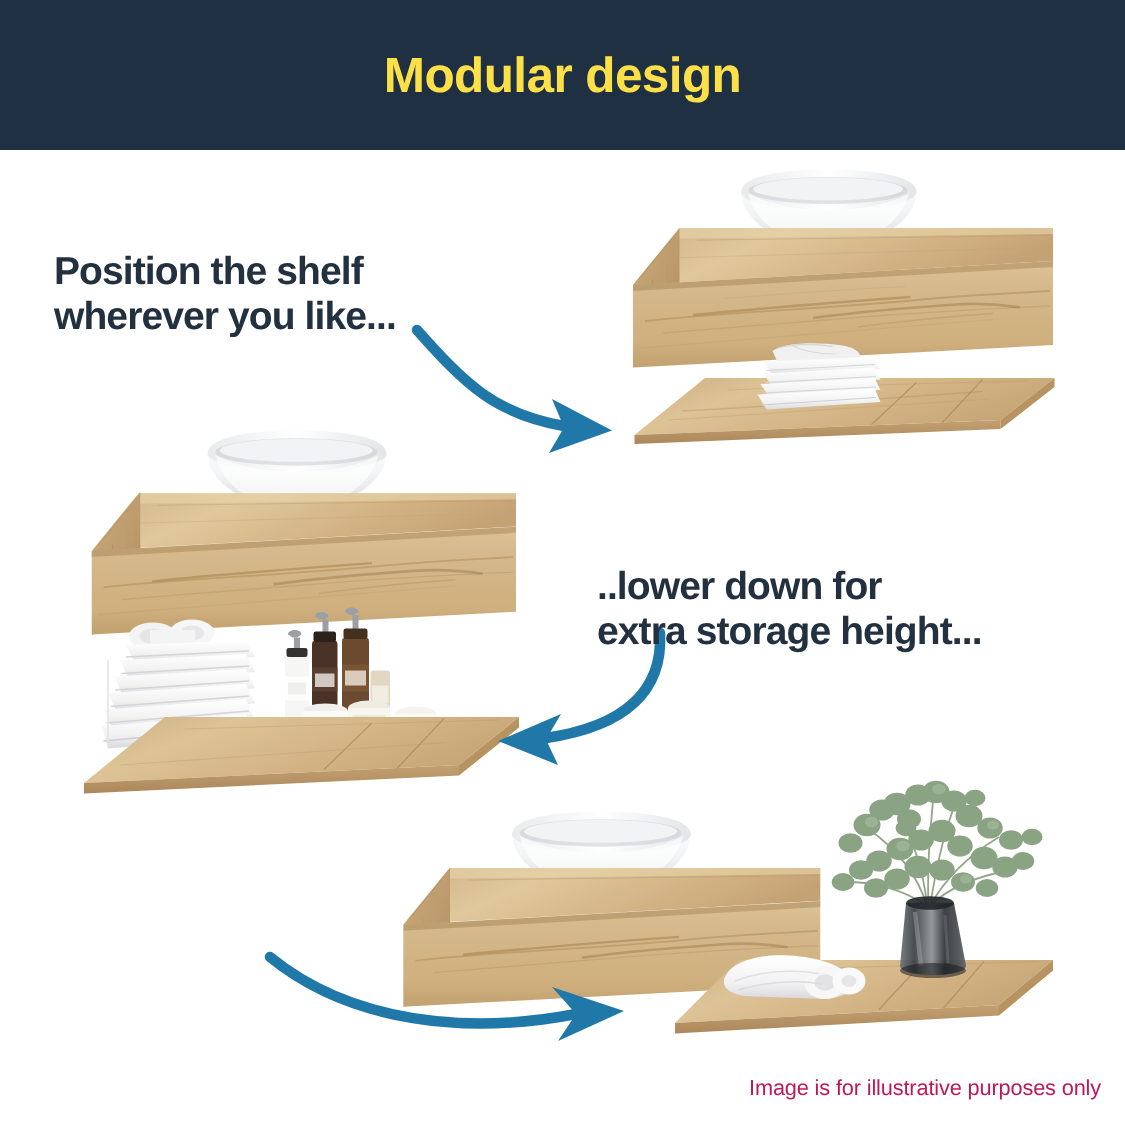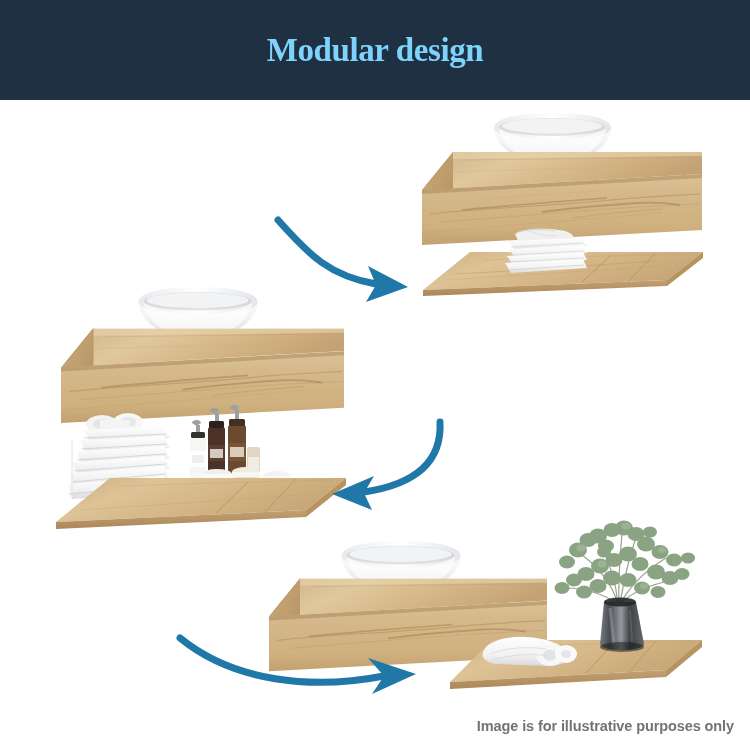--- a/index.html
+++ b/index.html
@@ -27,25 +27,25 @@
     position: absolute;
     left: 0; top: 0;
     width: 750px;
     height: 100px;
     background: #1f3042;
     display: flex;
     align-items: center;
     justify-content: center;
   }
   .header-title {
-    color: #7dd3fc;
+    color: #fde047;
     font-size: 33px;
     font-weight: bold;
     letter-spacing: -0.4px;
-    font-family: Liberation Serif, serif;
+    font-family: Liberation Sans, sans-serif;
   }
 
   
   .callout {
     position: absolute;
     color: #22303f;
     font-weight: bold;
     font-size: 26px;
     line-height: 1.14;
     letter-spacing: -0.6px;
@@ -53,23 +53,23 @@
     font-family: "Liberation Sans", sans-serif;
   }
   .callout-1 { left: 36px;  top: 166px; }
   .callout-2 { left: 398px; top: 376px; }
   .callout-3 { left: 58px;  top: 586px; }
 
   .footer-note {
     position: absolute;
     right: 16px;
     bottom: 16px;
-    color: #737373;
+    color: #be185d;
     font-size: 14.5px;
-    font-weight: bold;
+    font-weight: normal;
     letter-spacing: -0.1px;
     font-family: "Liberation Sans", sans-serif;
   }
 
   
   .arrow-svg { position: absolute; overflow: visible; }
 
   
   .scene { position: absolute; }
 
@@ -518,16 +518,20 @@
       <path d="M90 92 L92 124" stroke="#9ba0a4" stroke-width="2" opacity="0.25"></path>
       <ellipse cx="82" cy="129" rx="22" ry="5" fill="#1a1e21" opacity="0.55"></ellipse>
     </svg>
   </div>
 
   <svg class="arrow-svg" style="left:172px; top:632px;" width="260" height="70" viewBox="0 0 260 70">
     <path d="M8 6 C62 50 140 58 212 44" stroke="#1f78a8" stroke-width="7" fill="none" stroke-linecap="round"></path>
     <polygon points="196,26 244,42 200,62 212,44" fill="#1f78a8"></polygon>
   </svg>
 
+  <div class="callout callout-1">Position the shelf
+wherever you like...</div>
+  <div class="callout callout-2">..lower down for
+extra storage height...</div>
 
   <div class="footer-note">Image is for illustrative purposes only</div>
 
 </div>
 
 </body></html>

